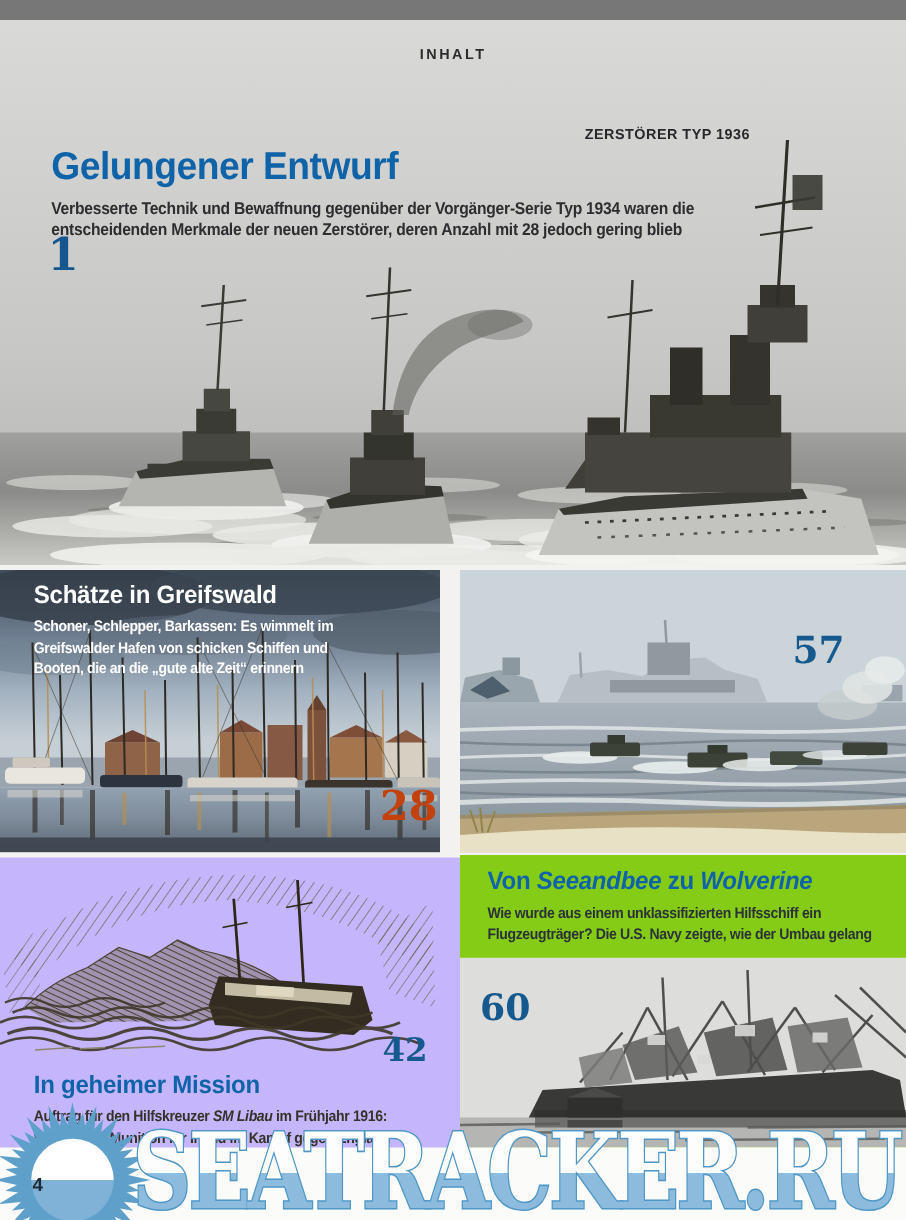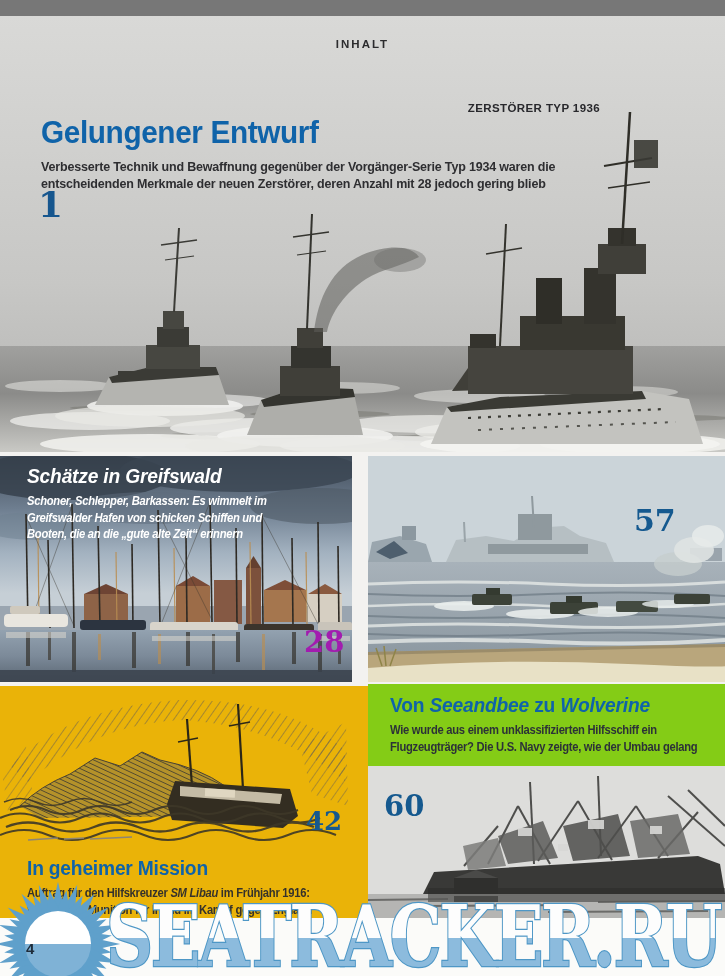--- a/index.html
+++ b/index.html
@@ -27,33 +27,33 @@
   .pnum { position:absolute; font-family:"DejaVu Serif", serif; font-weight:bold; color:#15598f; line-height:1; }
   .hero-num { left:38px; top:170px; font-size:36px; color:#16568e; }
   
   .panel { position:absolute; overflow:hidden; }
   .panel svg { position:absolute; left:0; top:0; }
   .p-title {
     font-size:20px; font-weight:bold; letter-spacing:-.2px;
     transform:scaleX(.96); transform-origin:left top;
   }
   .p-desc { margin-top:5px; font-size:12.2px; line-height:16.5px; letter-spacing:-.3px; }
-  .p1 { left:0; top:440px; width:404px; height:226px;font-style:italic; }
+  .p1 { left:0; top:440px; width:404px; height:226px; }
   .p1-text { position:absolute; left:27px; top:9px; color:#fff; z-index:2; }
-  .p1-num { left:304px; top:612px; font-size:29px; color:#a21caf; z-index:3; }
+  .p1-num { left:304px; top:612px; font-size:33px; color:#c2410c; z-index:3; }
   .p2 { left:368px; top:440px; width:357px; height:226px; }
   .p2-text { position:absolute; left:22px; top:9px; z-index:2; }
   .p2-text .p-title { color:#0f63a9; }
   .p2-text .p-desc { color:#2c3238; }
   .p2-num { left:634px; top:490px; font-size:30px; z-index:3; }
-  .p3 { left:0; top:670px; width:392px; height:235px; background:#eab308;padding-left:44px; }
+  .p3 { left:0; top:670px; width:392px; height:235px; background:#c4b5fd;padding-left:44px; }
   .p3-text { position:absolute; left:27px; top:171px; z-index:2; }
   .p3-text .p-title { color:#0f63a9; }
   .p3-text .p-desc { color:#35322b; }
-  .p3-num { left:306px; top:792px; font-size:26px; z-index:3; }
+  .p3-num { left:306px; top:812px; font-size:26px; z-index:3; }
   .p4 { left:368px; top:668px; width:357px; height:234px; background:#84cc16; }
   .p4-text { position:absolute; left:22px; top:10px; z-index:2; }
   .p4-text .p-title { color:#0f63a9; }
   .p4-text .p-desc { color:#2c3238; }
   .p4-num { left:384px; top:776px; font-size:29px; z-index:3; }
   
   .footer { position:absolute; left:0; top:902px; width:725px; height:74px; background:#fbfbf9; }
   .page-num { position:absolute; left:26px; top:924px; font-size:15px; font-weight:bold; color:#1e2c3a; z-index:62; }
   .sun { position:absolute; left:-10px; top:860px; z-index:59; }
   .wm { position:absolute; left:104px; top:884px; z-index:60; }

